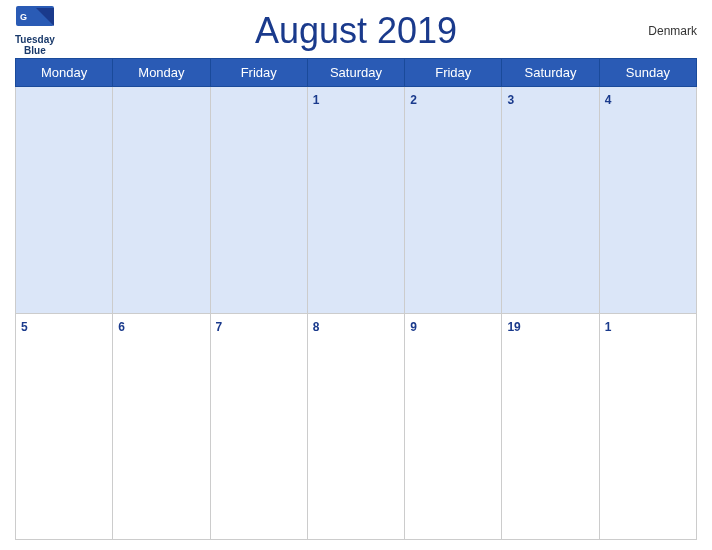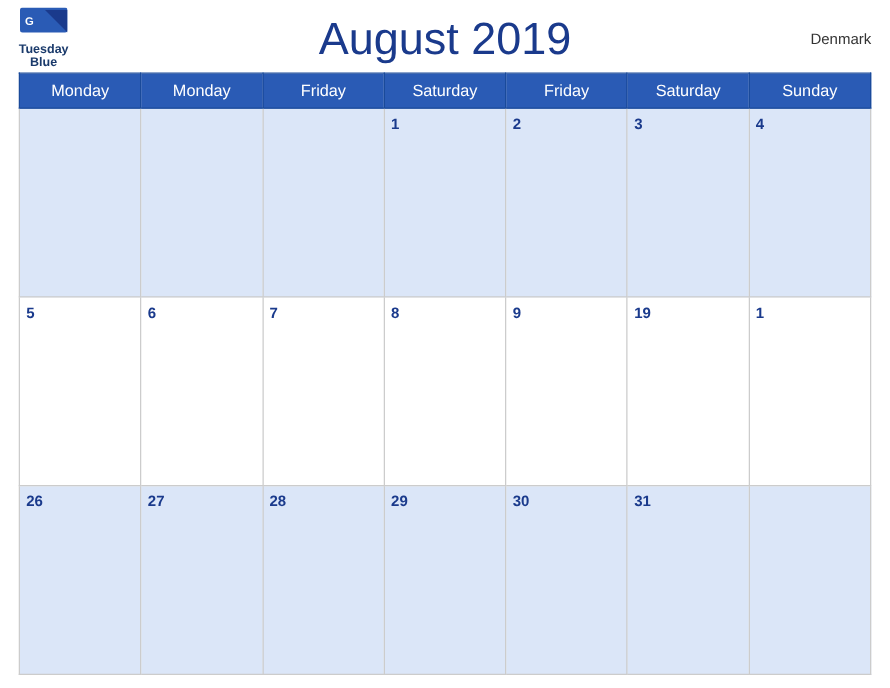--- a/index.html
+++ b/index.html
@@ -136,23 +136,14 @@
       </tr>
       <tr>
         <td><span class="day-number">5</span></td>
         <td><span class="day-number">6</span></td>
         <td><span class="day-number">7</span></td>
         <td><span class="day-number">8</span></td>
         <td><span class="day-number">9</span></td>
         <td><span class="day-number">19</span></td>
         <td><span class="day-number">1</span></td>
       </tr>
-      <tr>
-        <td><span class="day-number">26</span></td>
-        <td><span class="day-number">27</span></td>
-        <td><span class="day-number">28</span></td>
-        <td><span class="day-number">29</span></td>
-        <td><span class="day-number">30</span></td>
-        <td><span class="day-number">31</span></td>
-        <td></td>
-      </tr>
     </tbody>
 </table>
 
 </body></html>

